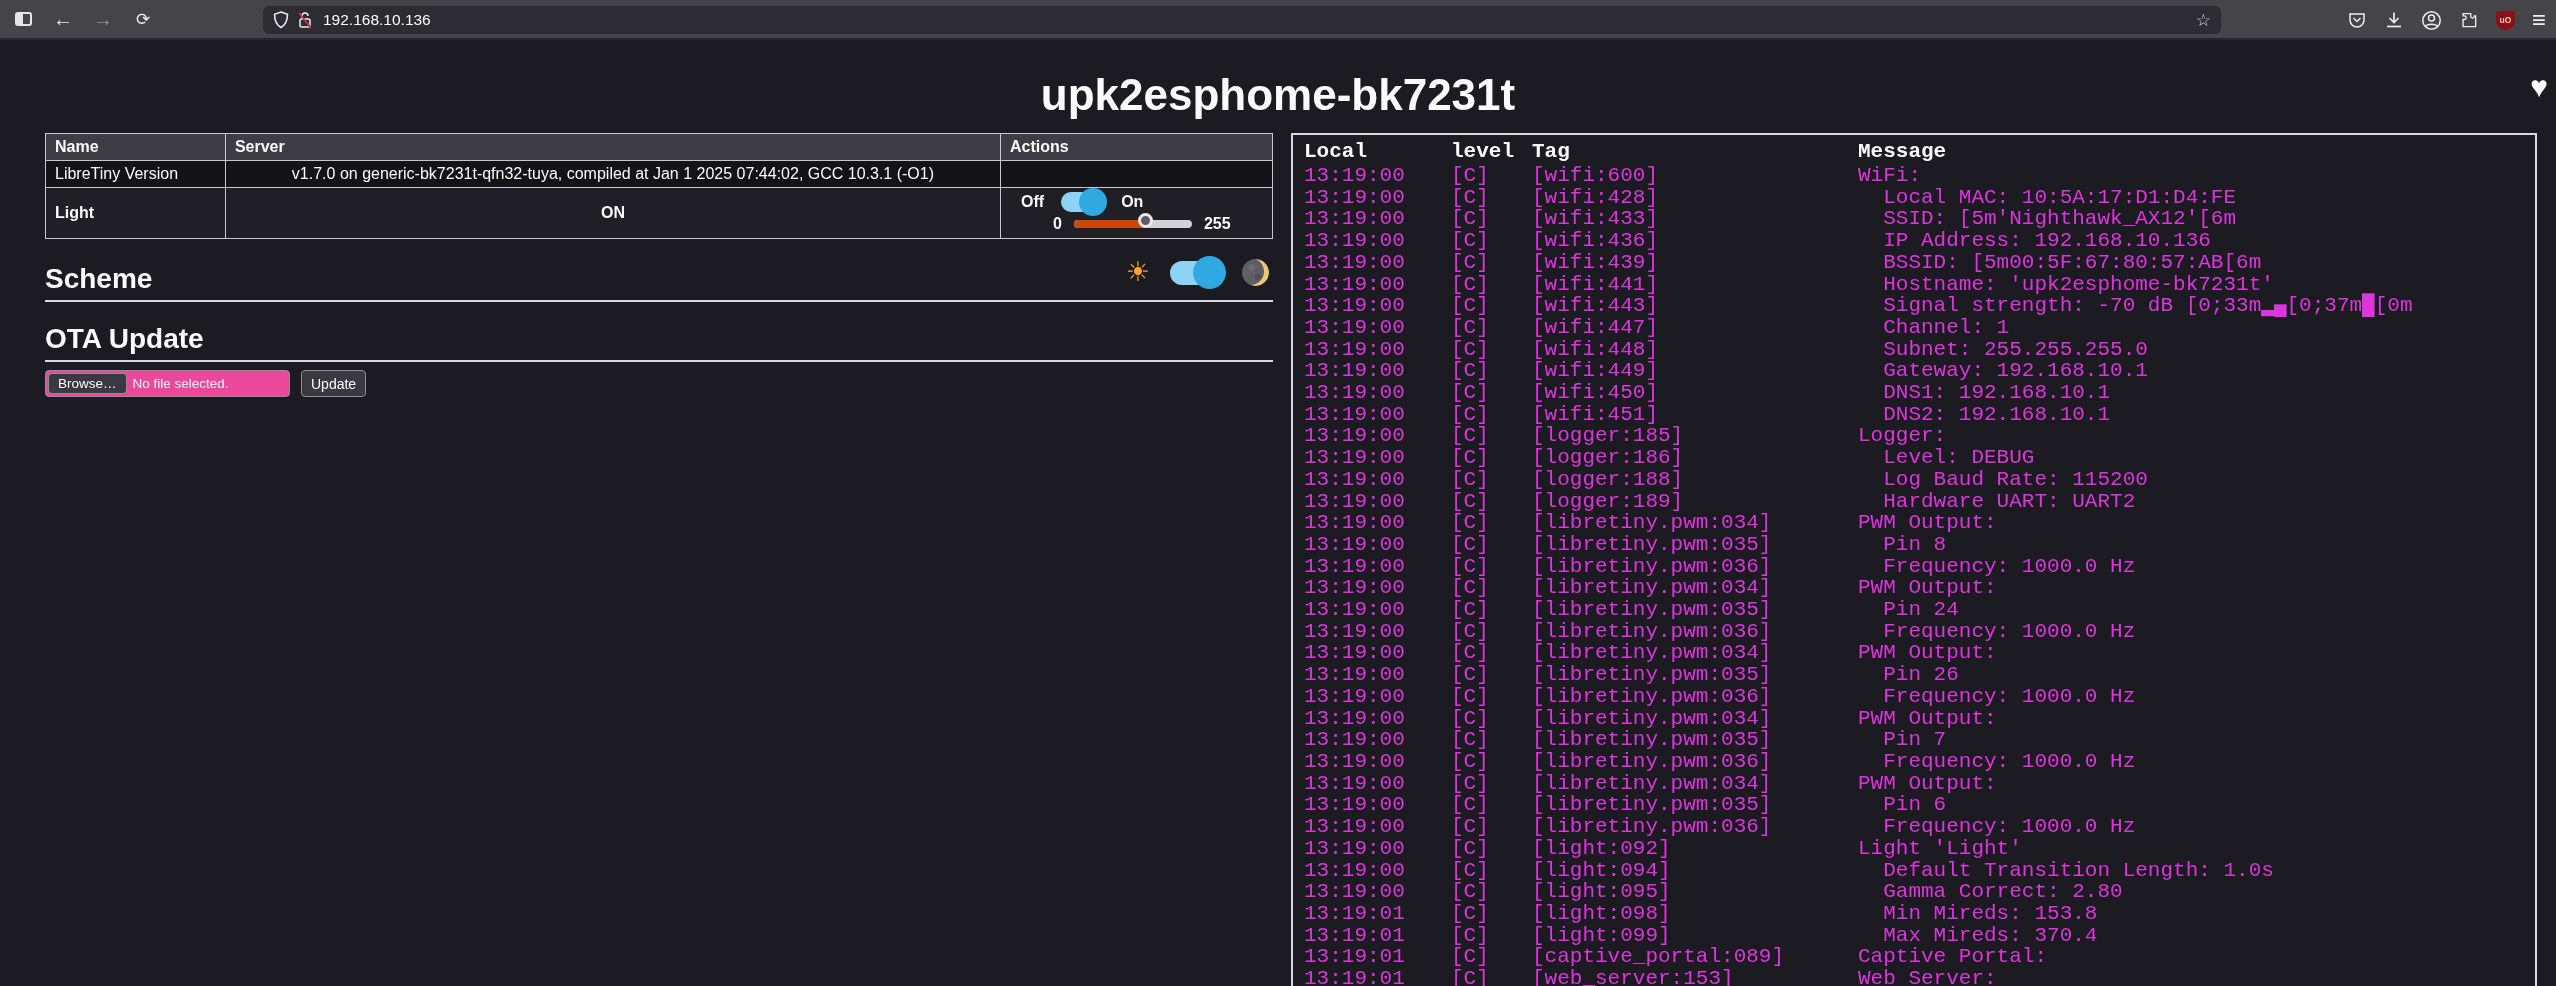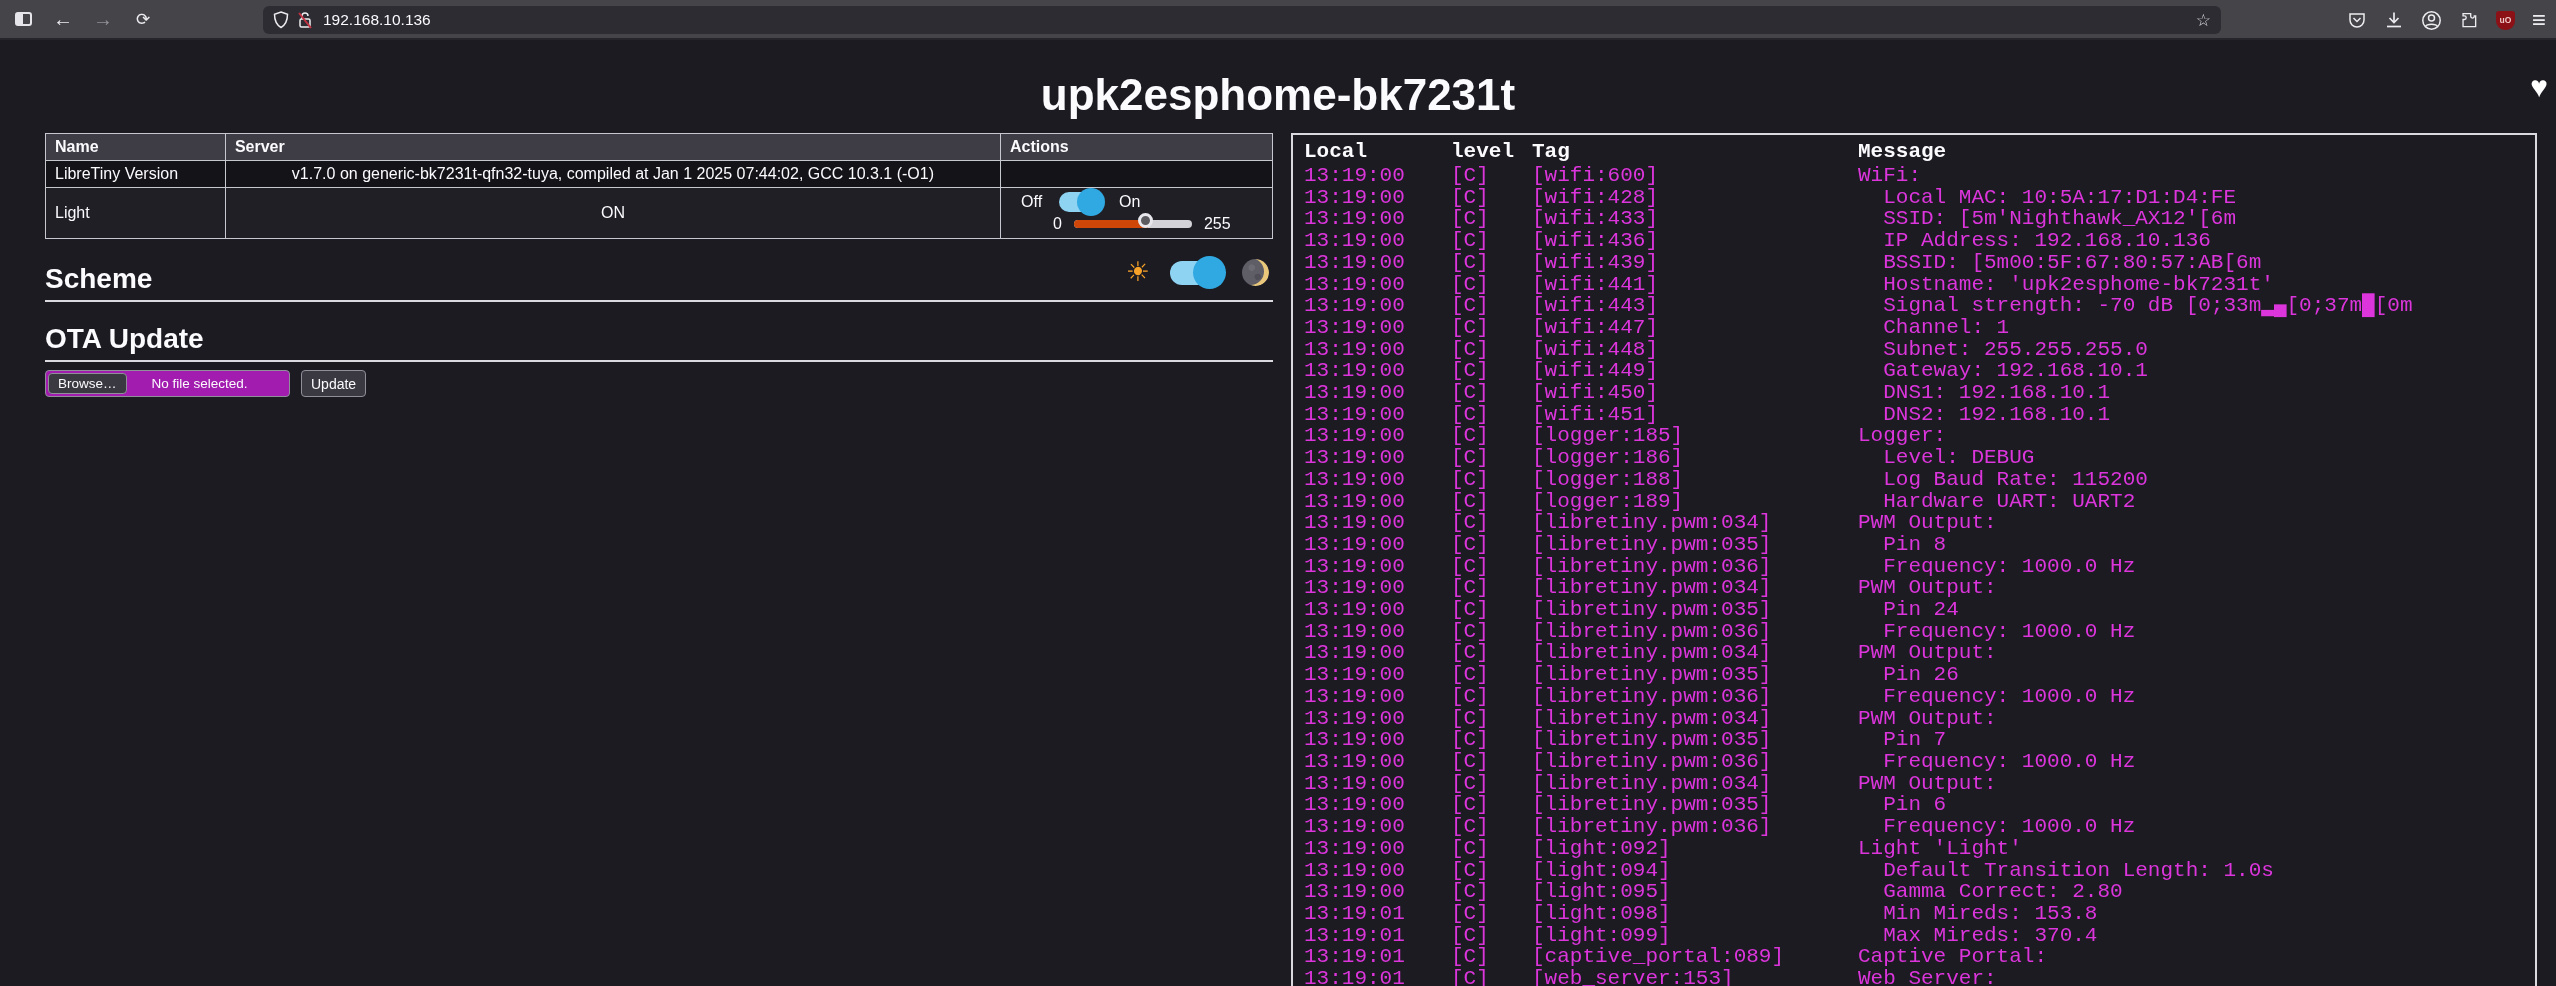--- a/index.html
+++ b/index.html
@@ -33,21 +33,21 @@
                 font-size:44px; font-weight:bold; margin:0; }
   .heart { position:absolute; right:8px; top:70px; font-size:30px; color:#ffffff; }
   
   .left-col { position:absolute; left:45px; top:133px; width:1228px; }
   table.entity { width:100%; border-collapse:collapse; font-size:16px; }
   table.entity th, table.entity td { border:1px solid #c7c7cf; }
   table.entity th { background:#3e3d45; text-align:left; font-weight:bold; padding:4px 9px; }
   th.center, td.center { text-align:center; }
   tr.row-version { background:#141318; }
   tr.row-version td { padding:4px 9px; }
-  tr.row-light { background:#201f26; height:51px; }
+  tr.row-light { background:#201f26; height:51px;font-weight:bold; }
   tr.row-light td { padding:2px 9px; }
   .actions-cell { padding:2px 6px 4px 6px !important;margin-top:23px; }
   .act-line1 { display:flex; align-items:center; margin-left:14px; }
   .act-line2 { display:flex; align-items:center; margin-left:46px; margin-top:3px; }
   .switch { position:relative; display:inline-block; width:42px; height:20px;
             background:#8fd3f3; border-radius:10px; }
   .switch .knob { position:absolute; right:-4px; top:-4px; width:28px; height:28px;
                   border-radius:50%; background:#30a9e2; }
   .off-lbl { margin-right:17px; } .on-lbl { margin-left:18px; }
   .slider { position:relative; width:118px; height:8px; margin:0 12px; }
@@ -63,25 +63,25 @@
   .switch.big { width:52px; height:24px; border-radius:12px; }
   .switch.big .knob { width:33px; height:33px; top:-5px; right:-4px; }
   .moon { width:27px; height:27px; border-radius:50%;
           background: radial-gradient(circle at 36% 32%, #6c6a73 3px, transparent 3.5px),
                       radial-gradient(circle at 58% 66%, #504e57 3px, transparent 3.5px),
                       #5f5d66;
           box-shadow: inset -5px -1px 0 0 #e9c87b; }
   .ota-controls { margin-top:8px; display:flex; align-items:center; gap:11px;
                   font-size:13.5px; }
   .file-box { display:flex; align-items:center; width:245px; height:27px;
-              border:1px solid #8f8e99; border-radius:4px; background:#a21caf; padding:2px; }
+              border:1px solid #8f8e99; border-radius:4px; background:#ec4899; padding:2px; }
   .browse-btn { border:1px solid #8f8e99; border-radius:4px; background:#3a3941; color:#fbfbfe;
                 height:21px; padding:0 9px; font-size:13.5px; display:flex; align-items:center;
                 font-family:"Liberation Sans",sans-serif; }
-  .file-status { margin-left:25px; }
+  .file-status { margin-left:6px; }
   .update-btn { border:1px solid #8f8e99; border-radius:4px; background:#3a3941; color:#fbfbfe;
                 height:27px; padding:0 9px; font-size:14px; font-family:"Liberation Sans",sans-serif; }
   
   .log-panel { position:absolute; left:1291px; top:133px; width:1246px; height:862px;
                border:2px solid #d9d9de; padding:5px 0 0 11px;
                font-family:"Liberation Mono", monospace; font-size:21px; }
   .log-header { display:grid; grid-template-columns:147px 81px 326px 1fr;
                 font-weight:bold; line-height:24px; margin-bottom:1px; color:#fbfbfe; }
   .log-row { display:grid; grid-template-columns:147px 81px 326px 1fr;
              line-height:21.7px; color:#dc35dc; white-space:pre; }

